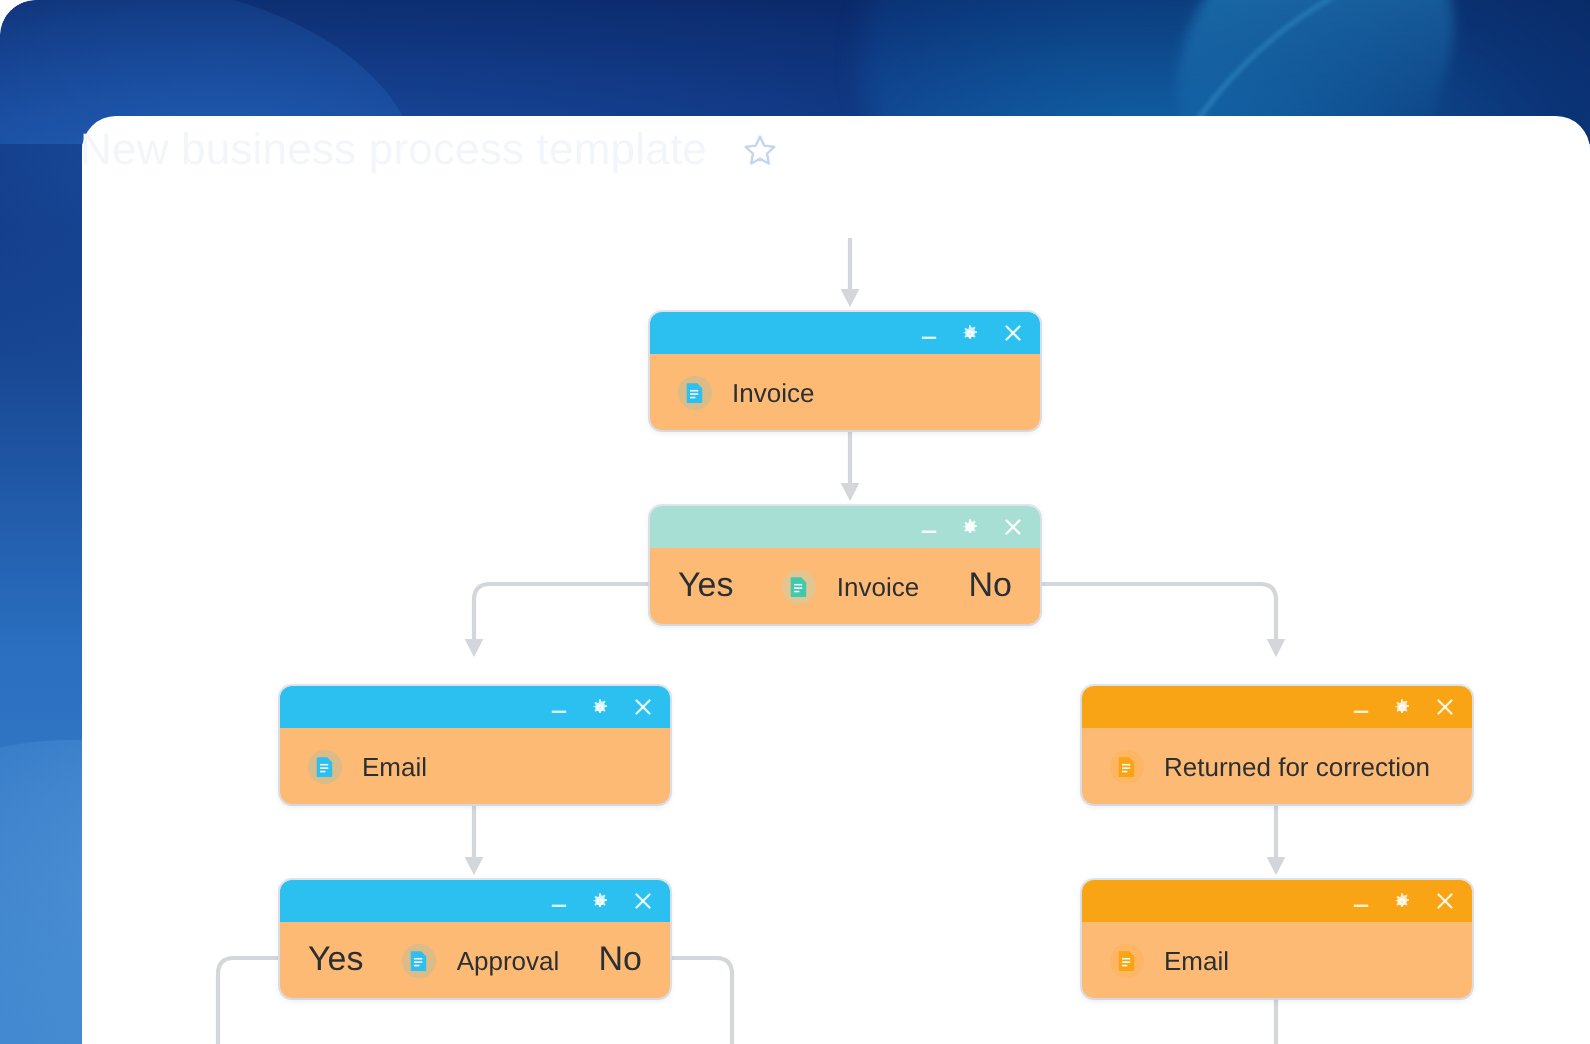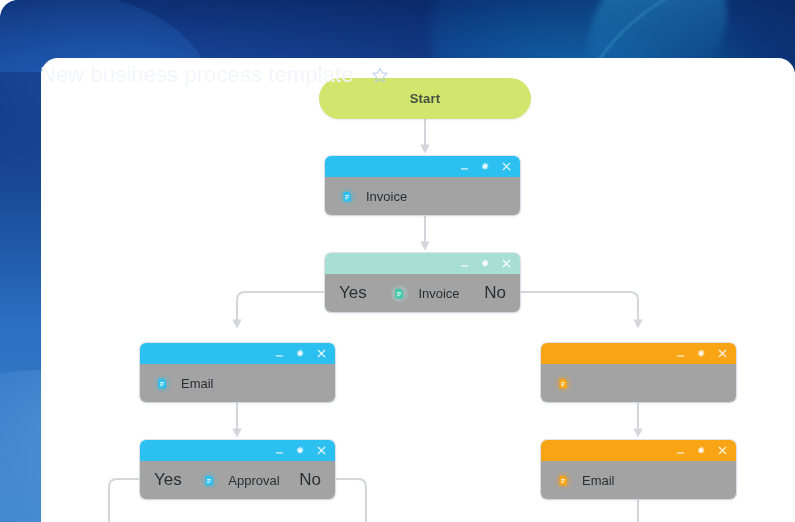--- a/index.html
+++ b/index.html
@@ -121,21 +121,21 @@
     font-size:11px; line-height:1;
     display:flex; align-items:center; justify-content:center;
     width:10px; height:11px;
     cursor:pointer;
   }
   .node-head .wctl svg{ display:block; }
   .node-body{
     height:38px;
     display:flex; align-items:center;
     padding:0 14px;
-    background:#a3a3a3;
+    background:#fdba74;
   }
   .node-label{
     font-size:13px;
     color:#2b2f33;
     font-weight:400;
     white-space:nowrap;
   }
   .doc-icon{
     width:17px; height:17px;
     border-radius:50%;
@@ -215,23 +215,20 @@
           <path d="M597,345 L597,375" marker-end="url(#arrow)"></path>
 
           <path d="M99,421 L76,421 Q68,421 68,429 L68,464"></path>
 
           <path d="M294,421 L317,421 Q325,421 325,429 L325,464"></path>
 
           <path d="M597,432 L597,464"></path>
         </g>
       </svg>
 
-      <div id="node-start" style="left:278px; top:20px;">
-        <span class="start-label">Start</span>
-      </div>
 
       <div class="node" style="left:284px; top:98px; width:195px;">
         <div class="node-head hl-cyan">
           <span class="wctl">
             <svg width="9" height="9" viewBox="0 0 10 10">
                 <rect x="1" y="7" width="8" height="1.3" fill="currentColor"></rect>
               </svg>
           </span>
           <span class="wctl">
             <svg width="10" height="10" viewBox="0 0 16 16" fill="currentColor">
@@ -388,20 +385,21 @@
         </div>
         <div class="node-body">
           <span class="doc-icon" style="background:rgba(249,164,20,.16);">
             <svg width="9" height="11" viewBox="0 0 10 12">
               <path d="M1 .6h5.2L9 3.4V11a.6.6 0 01-.6.6H1A.6.6 0 01.4 11V1.2A.6.6 0 011 .6z" fill="#f9a414"></path>
               <rect x="2.2" y="4.3" width="4.6" height=".85" fill="#fff"></rect>
               <rect x="2.2" y="6.2" width="4.6" height=".85" fill="#fff"></rect>
               <rect x="2.2" y="8.1" width="3" height=".85" fill="#fff"></rect>
             </svg>
           </span>
+          <span class="node-label">Returned for correction</span>
         </div>
       </div>
 
       <div class="node" style="left:500px; top:382px; width:195px;">
         <div class="node-head hl-orange">
           <span class="wctl">
             <svg width="9" height="9" viewBox="0 0 10 10">
                 <rect x="1" y="7" width="8" height="1.3" fill="currentColor"></rect>
               </svg>
           </span>

